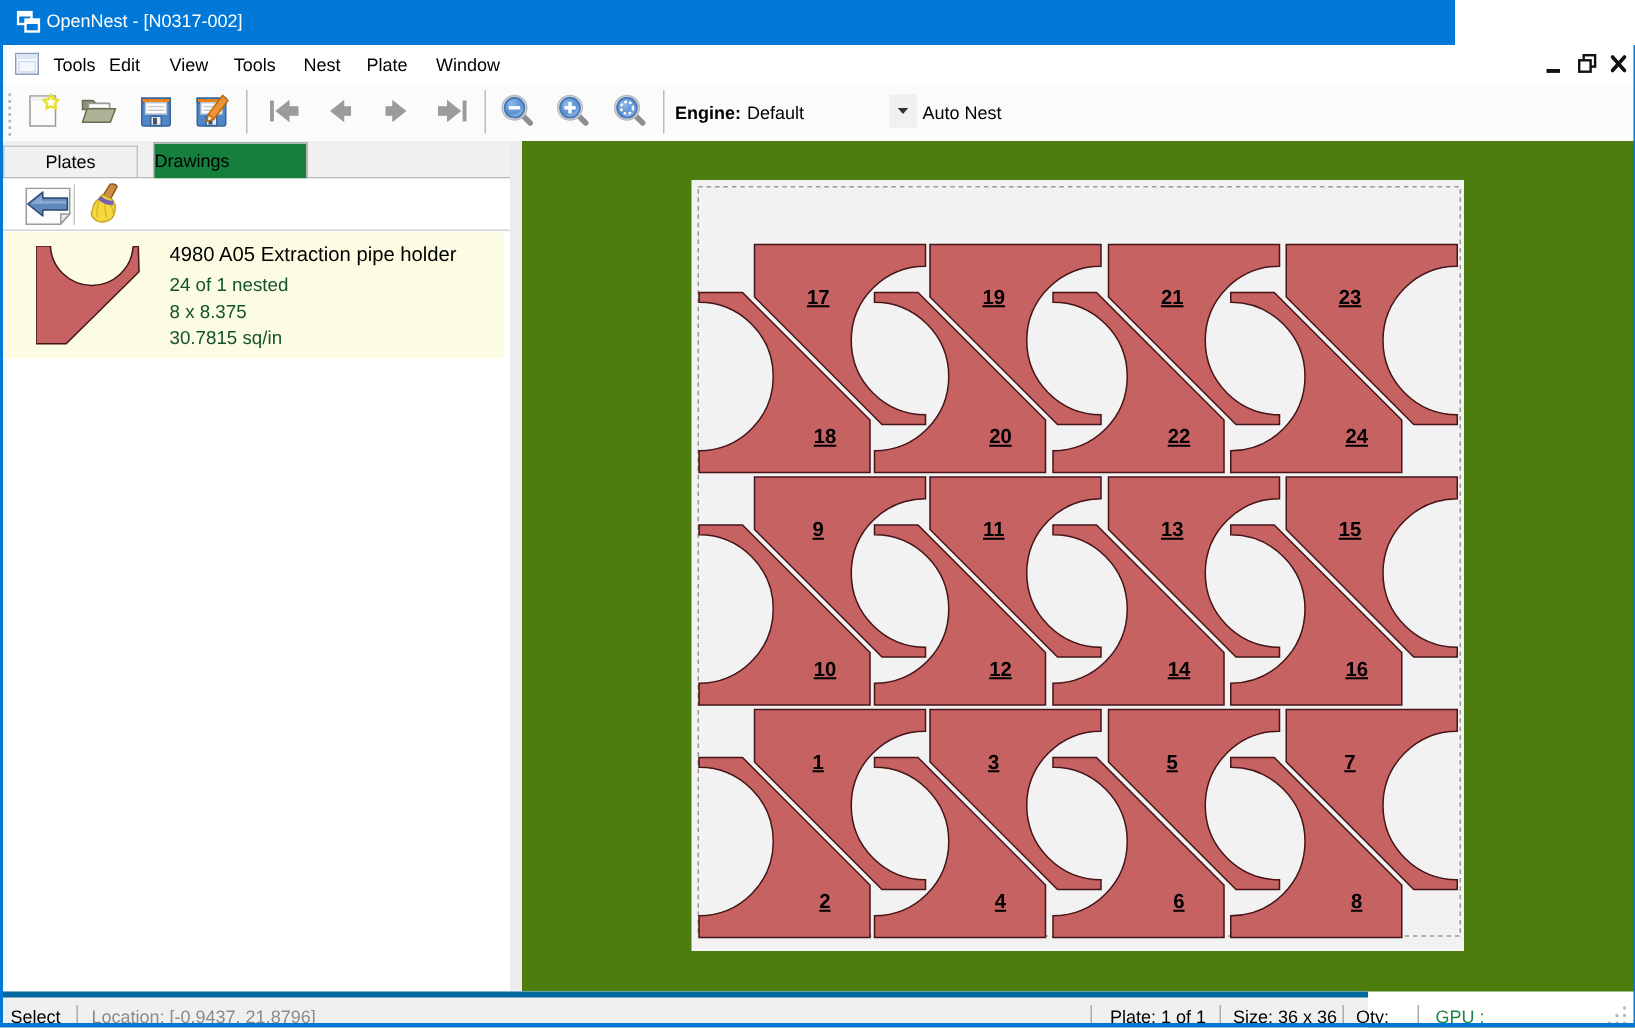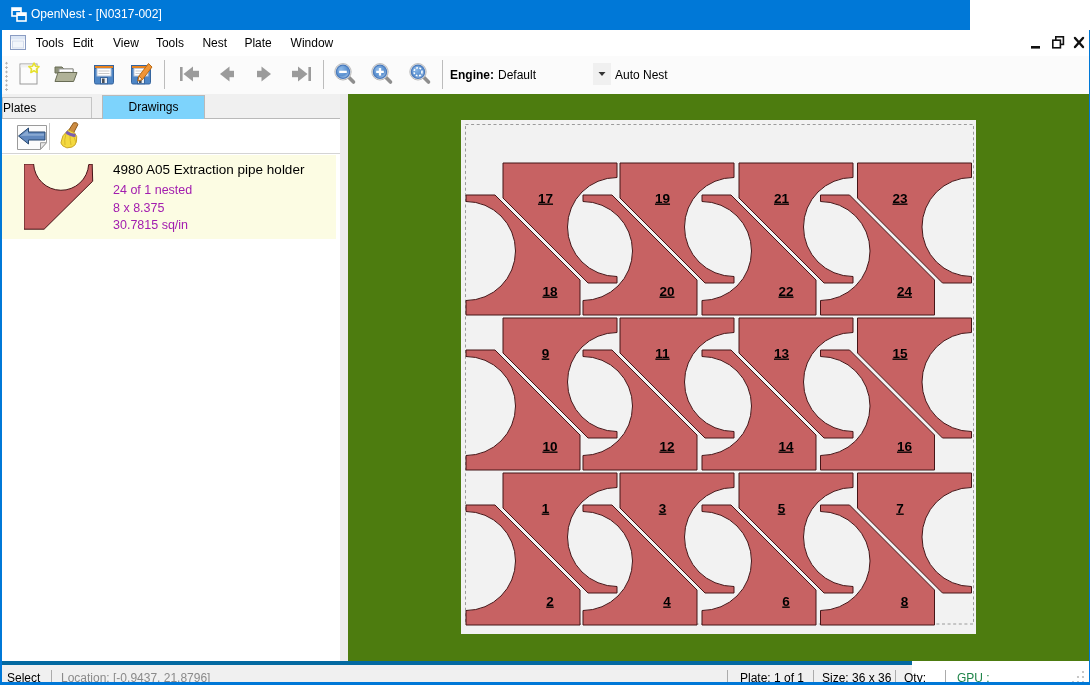--- a/index.html
+++ b/index.html
@@ -160,22 +160,22 @@
   <span style="position:absolute;left:498px;top:12px">Default</span>
   <div style="position:absolute;left:593px;top:7px;width:18px;height:22px;background:#f0f0f0;"></div>
   <svg style="position:absolute;left:598px;top:15px" width="8" height="6">
       <path d="M0.5,1 h7 l-3.5,4 z" fill="#333"></path>
     </svg>
   <span style="position:absolute;left:615px;top:12px">Auto Nest</span>
 </div>
 
 <div style="position:absolute;left:0;top:94px;width:340px;height:567px;background:#fff">
   <div style="position:absolute;left:0;top:0;width:340px;height:24px;background:#f0f0f0;border-bottom:1px solid #b9b9b9"></div>
-  <div style="position:absolute;left:2px;top:3px;width:90px;height:21px;background:#f0f0f0;border:1px solid #c5c5c5;border-bottom:none;padding-top:3px;box-sizing:border-box">Plates</div>
-  <div style="position:absolute;left:102px;top:1px;width:103px;height:24px;background:#7dd3fc;border:1px solid #b9b9b9;border-bottom:none;text-align:center;padding-top:4px;box-sizing:border-box">Drawings</div>
+  <div style="position:absolute;left:2px;top:3px;width:90px;height:21px;background:#f0f0f0;border:1px solid #c5c5c5;border-bottom:none;text-align:center;padding-top:3px;box-sizing:border-box">Plates</div>
+  <div style="position:absolute;left:102px;top:1px;width:103px;height:24px;background:#15803d;border:1px solid #b9b9b9;border-bottom:none;padding-top:4px;box-sizing:border-box">Drawings</div>
   <div style="position:absolute;left:0;top:25px;width:340px;height:34px;background:#fff;border-bottom:1px solid #d4d4d4"></div>
   <svg style="position:absolute;left:16px;top:31px" width="32" height="25" viewBox="0 0 32 25">
     <path d="M1.5,0.5 h29 v17 l-6,7 h-23 z" fill="#fcfcfc" stroke="#9a9a9a"></path>
     <path d="M24.5,24.2 v-6.5 h6 z" fill="#e8e8e8" stroke="#9a9a9a"></path>
     <path d="M2.5,11 L12.5,3 v4 h16.5 v8 h-16.5 v4 z" fill="#6188be" stroke="#27476f" stroke-linejoin="round"></path>
     <path d="M4.5,11 L12,5.2 v3.6 h16 v2 h-16 z" fill="#89a9d2" stroke="none"></path>
   </svg>
   <div style="position:absolute;left:49px;top:29px;width:1px;height:27px;background:#c9c9c9"></div>
   <svg style="position:absolute;left:58px;top:28px" width="26" height="28" viewBox="0 0 26 28">
     <path d="M15.5,0.8 q3.5,-0.8 4.5,1.6 l-4.5,8.6 -5,-2.4 z" fill="#cd8c42" stroke="#8d5a1d"></path>
@@ -185,21 +185,21 @@
         <path d="M12,13 q0,6 1,10"></path>
         <path d="M15,13 q2,4 3,8"></path>
       </g>
     <path d="M8.2,9.8 q4,3.4 9.3,3.6" stroke="#7b5fb0" stroke-width="3" fill="none"></path>
   </svg>
   <div style="position:absolute;left:2px;top:61px;width:334px;height:84px;background:#fcfce3">
     <svg style="position:absolute;left:22px;top:9px" width="70" height="67" viewBox="0 0 70 67">
       <path d="M0,0 L9.6,0 A27.6,27.6 0 0 0 64.7,0.6 L68.2,0 L68.7,17.2 L20.1,65.2 L0,65.2 Z" fill="#c76263" stroke="#451517" stroke-width="1"></path>
     </svg>
     <div style="position:absolute;left:111px;top:7px;font-size:13.5px;font-weight:normal">4980 A05 Extraction pipe holder</div>
-    <div style="position:absolute;left:111px;top:27px;font-size:12.5px;color:#a21caf;line-height:17.7px">24 of 1 nested<br>8 x 8.375<br>30.7815 sq/in</div>
+    <div style="position:absolute;left:111px;top:27px;font-size:12.5px;color:#14532d;line-height:17.7px">24 of 1 nested<br>8 x 8.375<br>30.7815 sq/in</div>
   </div>
 </div>
 <div style="position:absolute;left:340px;top:94px;width:8.3px;height:567px;background:#ececec"></div>
 
 <div style="position:absolute;left:348.3px;top:94px;width:741.7px;height:567px;background:#4d7c0f;overflow:hidden">
 <svg width="747" height="567" viewBox="0 0 747 567" style="position:absolute;left:-5.3px;top:0">
 <rect x="118" y="26" width="515" height="514" fill="#f2f2f2"></rect>
 <rect x="122.5" y="30.5" width="508" height="499.5" fill="none" stroke="#9a9a9a" stroke-width="1" stroke-dasharray="3 2.6"></rect>
 <defs>
         <path id="pp" d="M0,0 H29 L114,85 V120 H0 V105.5 A49.5,49.5 0 0 0 0,6.5 Z" fill="#c76263" stroke="#451517" stroke-width="1"></path>

